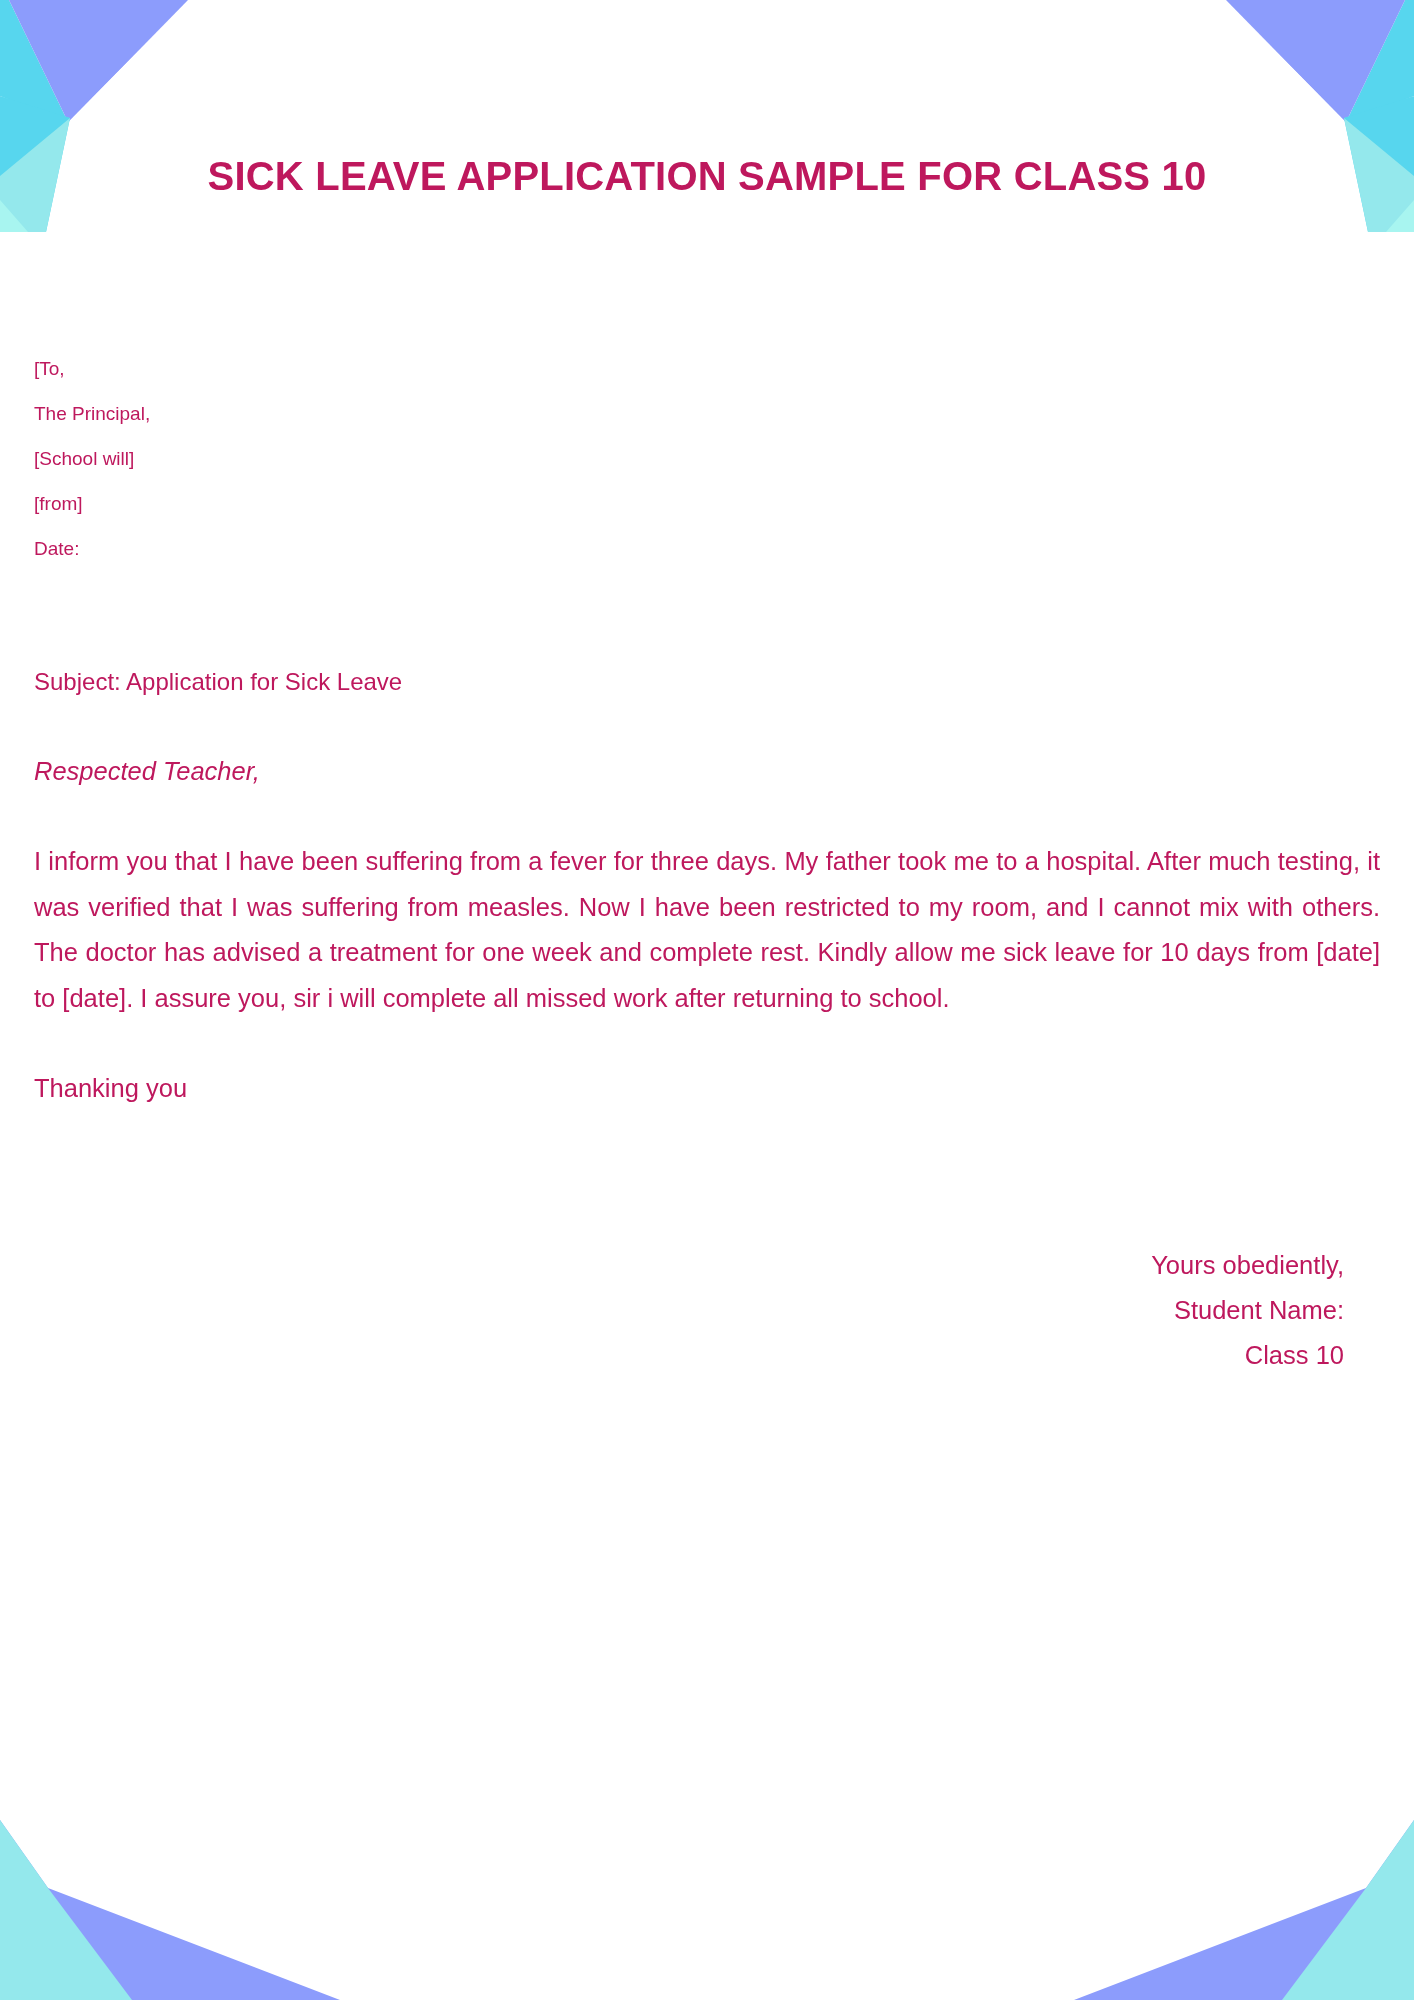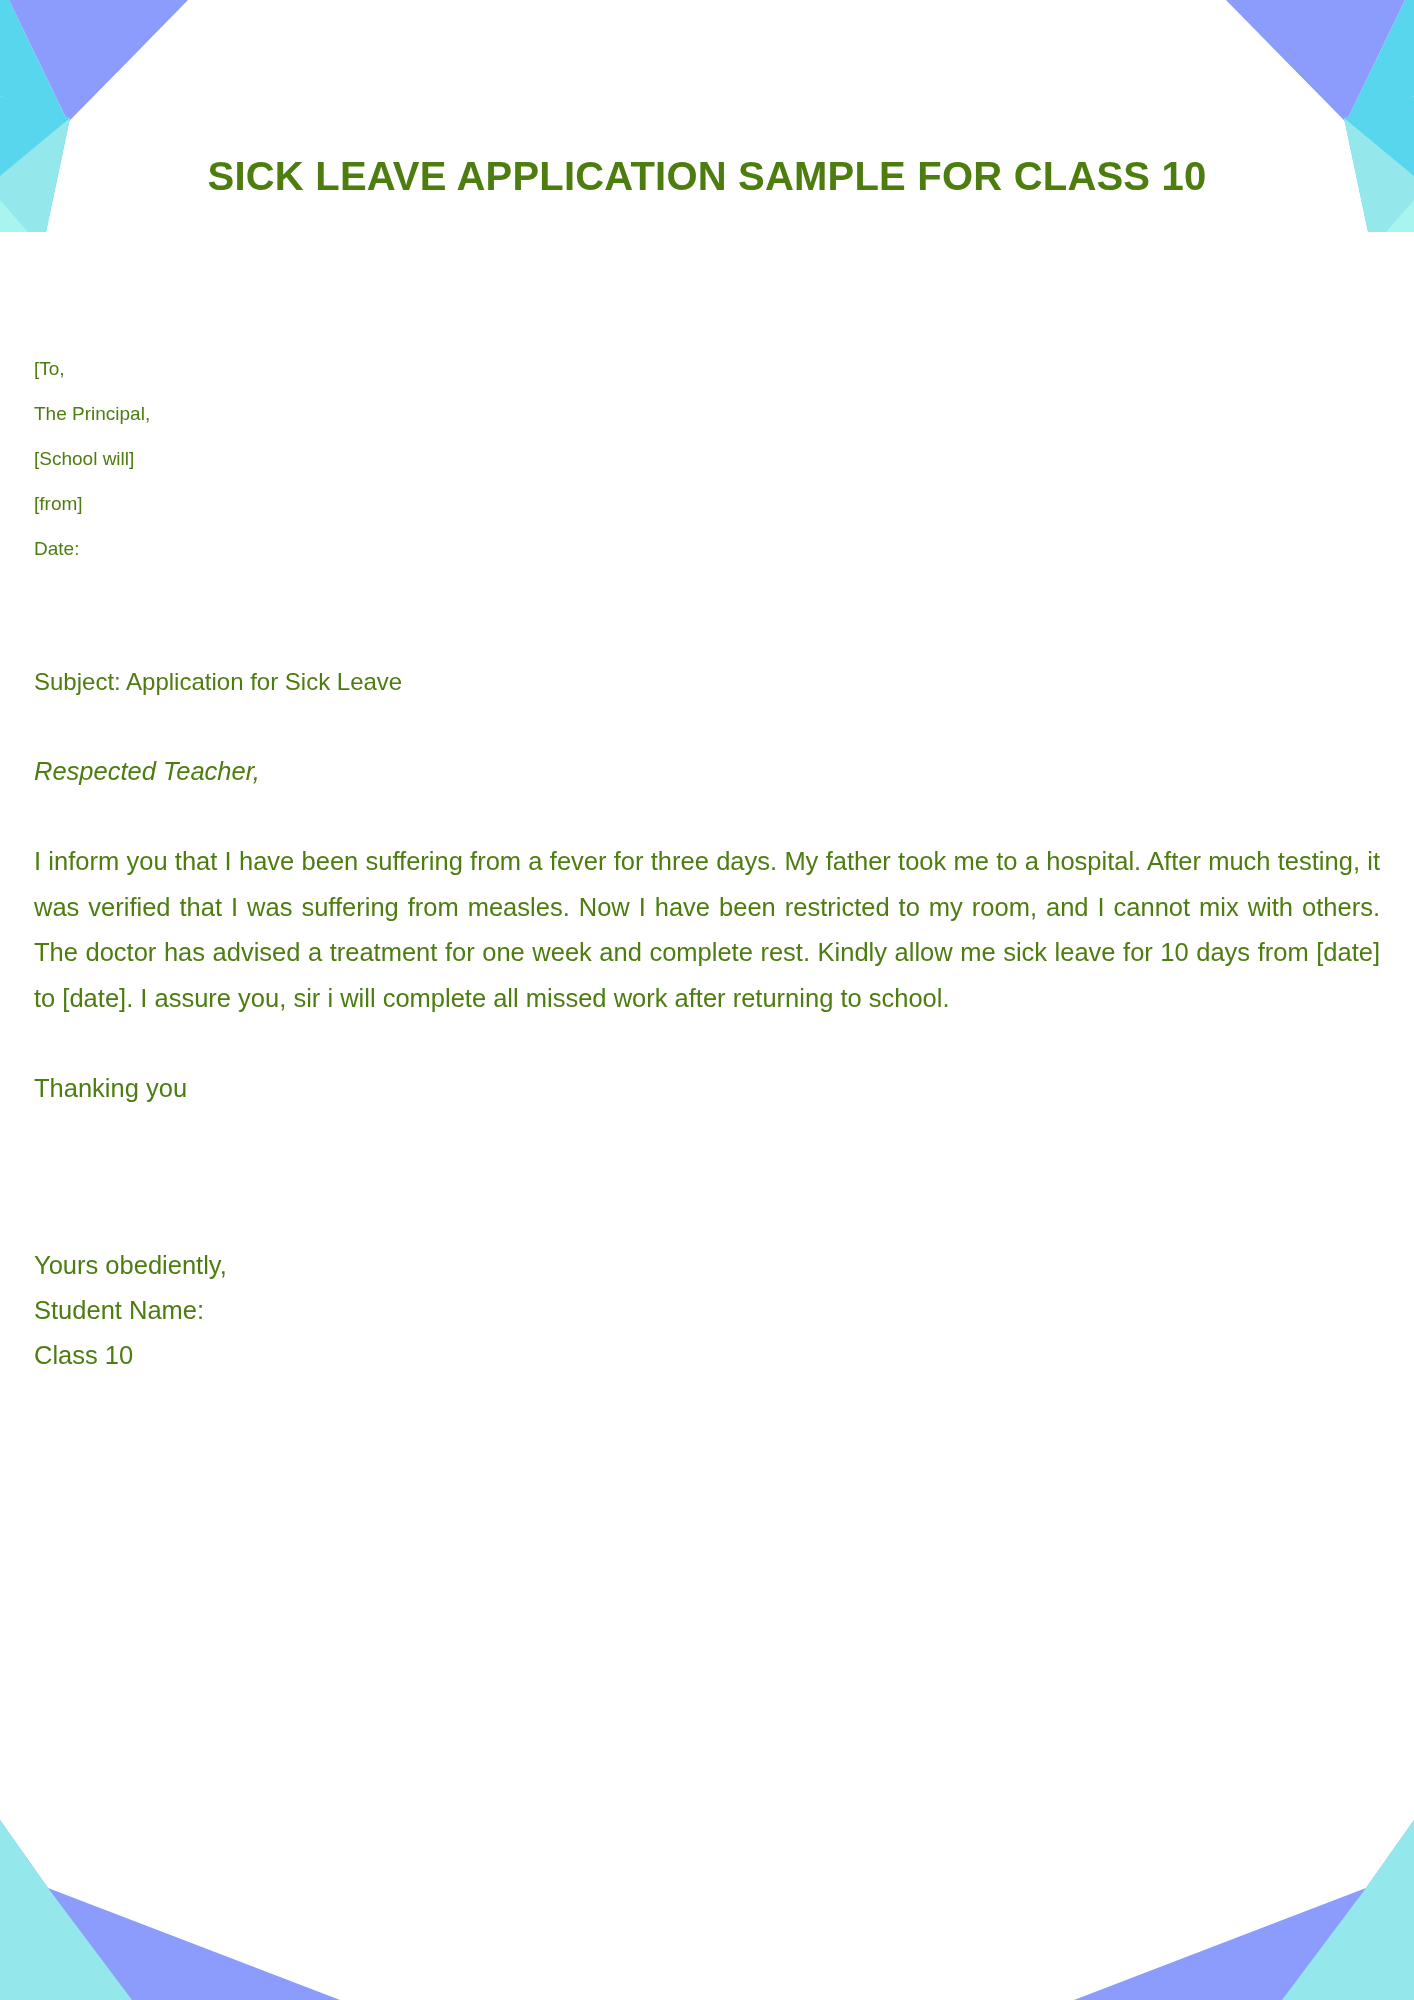--- a/index.html
+++ b/index.html
@@ -7,21 +7,21 @@
     padding: 0;
     background: #ffffff;
   }
   .page {
     position: relative;
     width: 1414px;
     height: 2000px;
     background: #ffffff;
     overflow: hidden;
     font-family: "Liberation Sans", sans-serif;
-    color: #4d7c0f;
+    color: #be185d;
   }
 
   
   .corner-deco {
     position: absolute;
     pointer-events: none;
   }
   .deco-tl { top: 0; left: 0; }
   .deco-tr { top: 0; right: 0; }
   .deco-bl { bottom: 0; left: 0; }
@@ -78,20 +78,21 @@
   }
 
   .closing-thanks {
     margin-top: 45px;
     font-size: 25.5px;
     line-height: 45px;
   }
 
   .signature-block {
     margin-top: 132px;
+    text-align: right;
     font-size: 25.5px;
     line-height: 45px;
     padding-right: 36px;
   }
   .signature-line { display: block; }
 </style>
 </head>
 <body>
 
 <div class="page">

